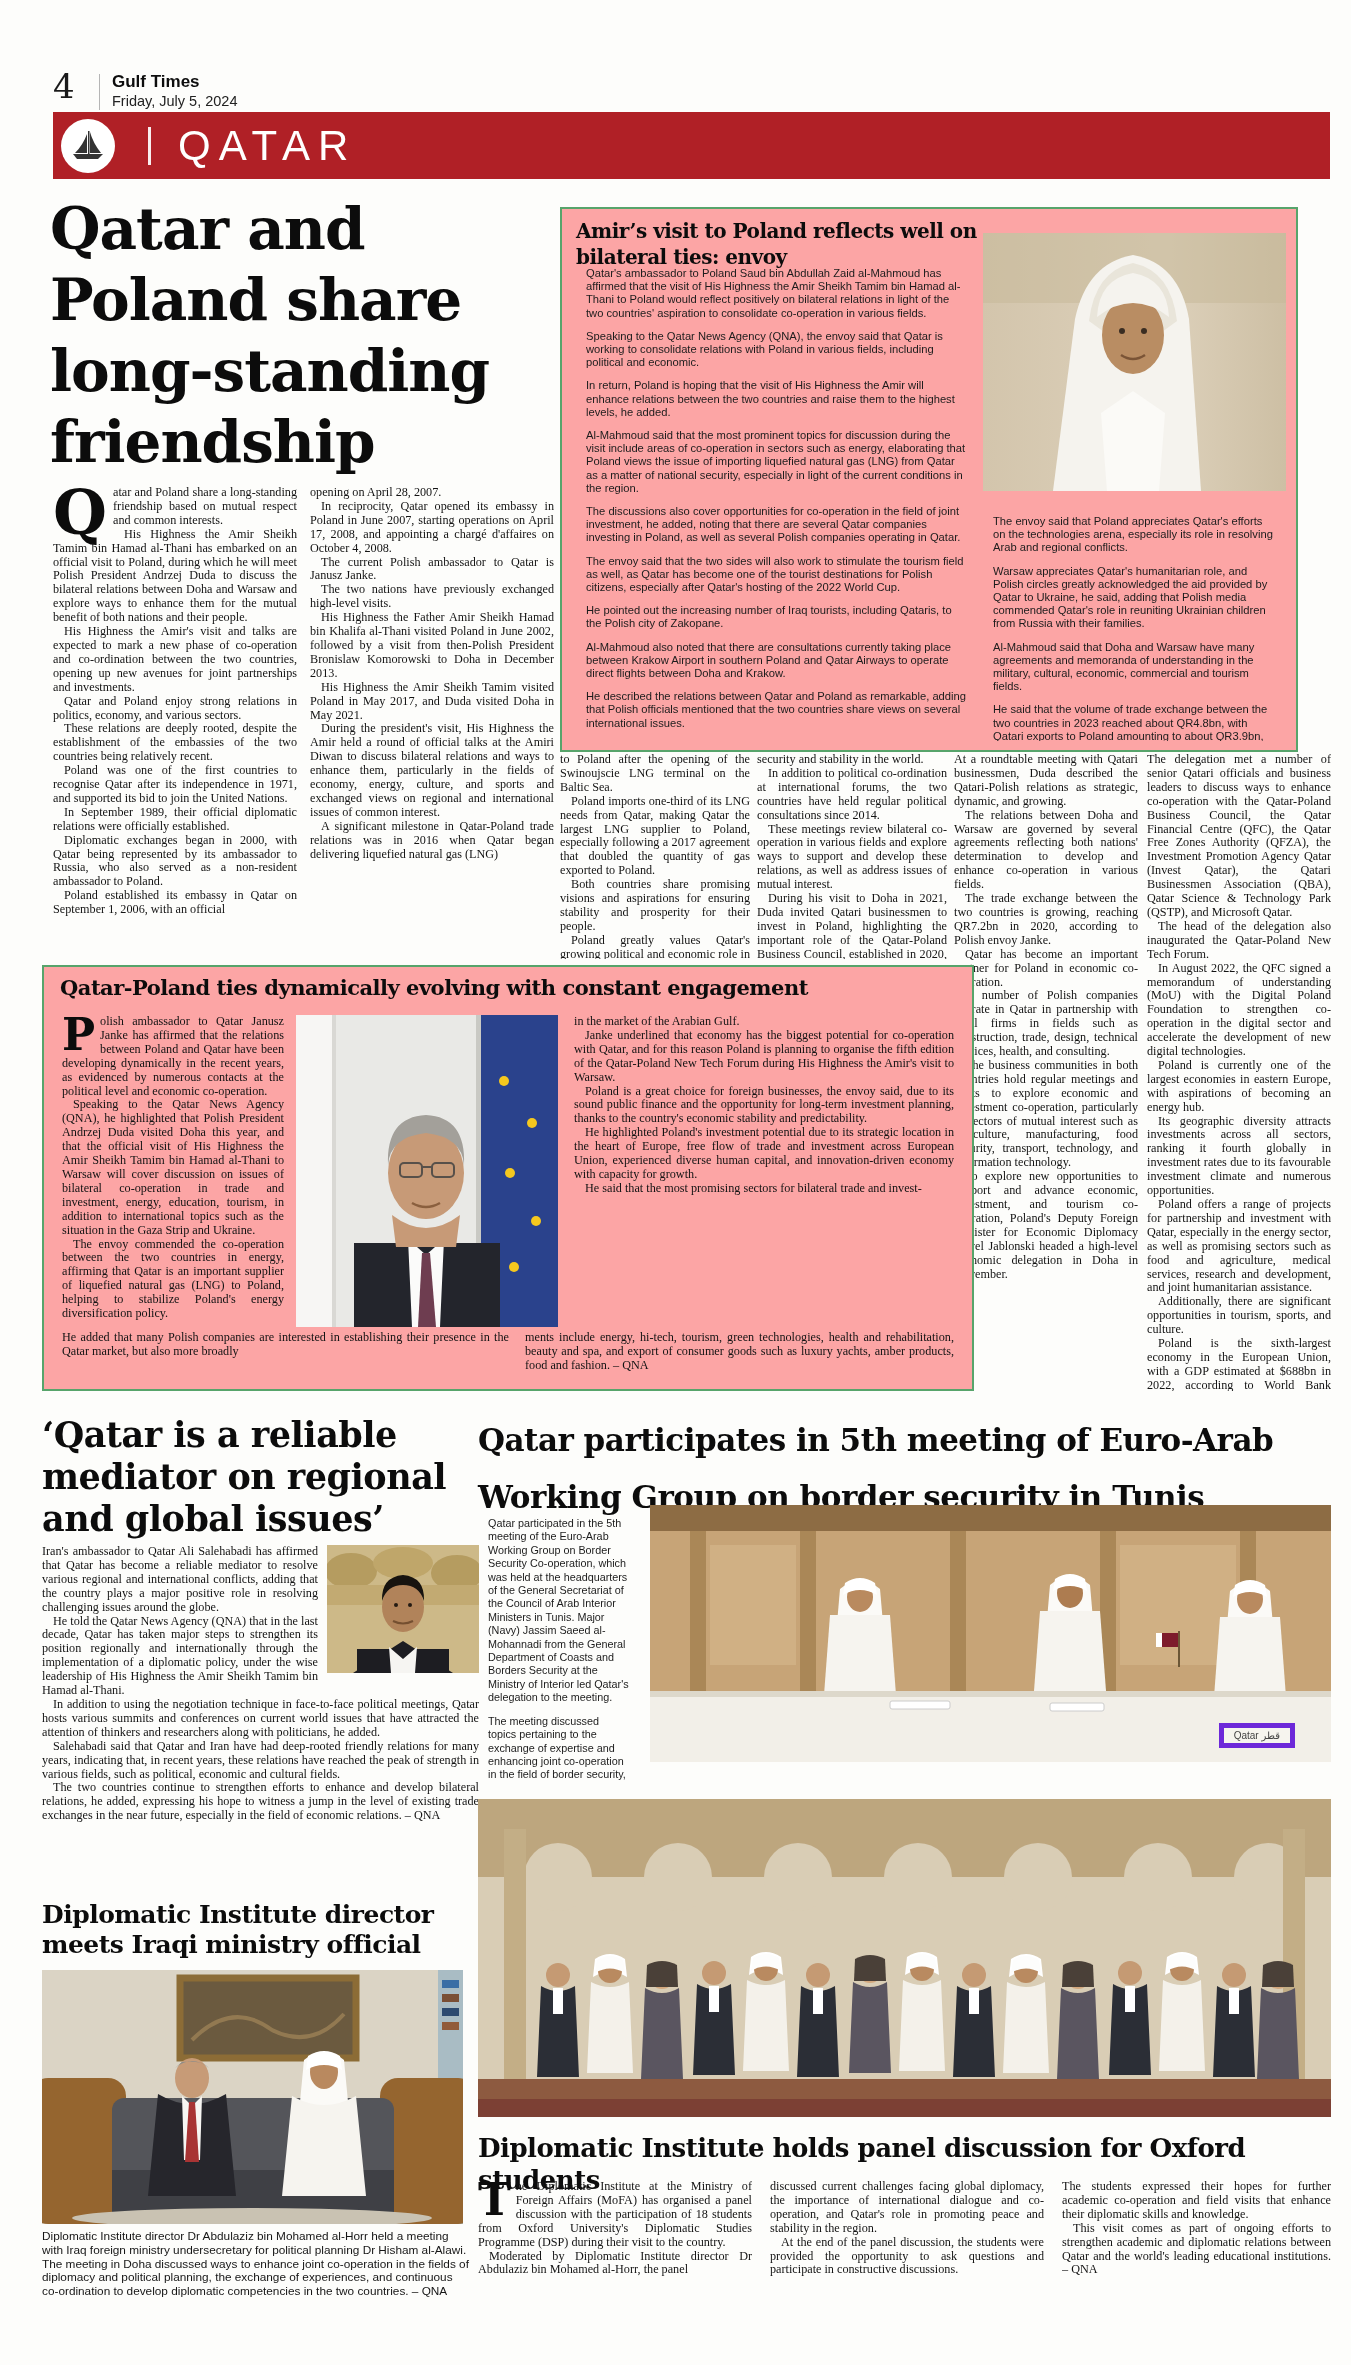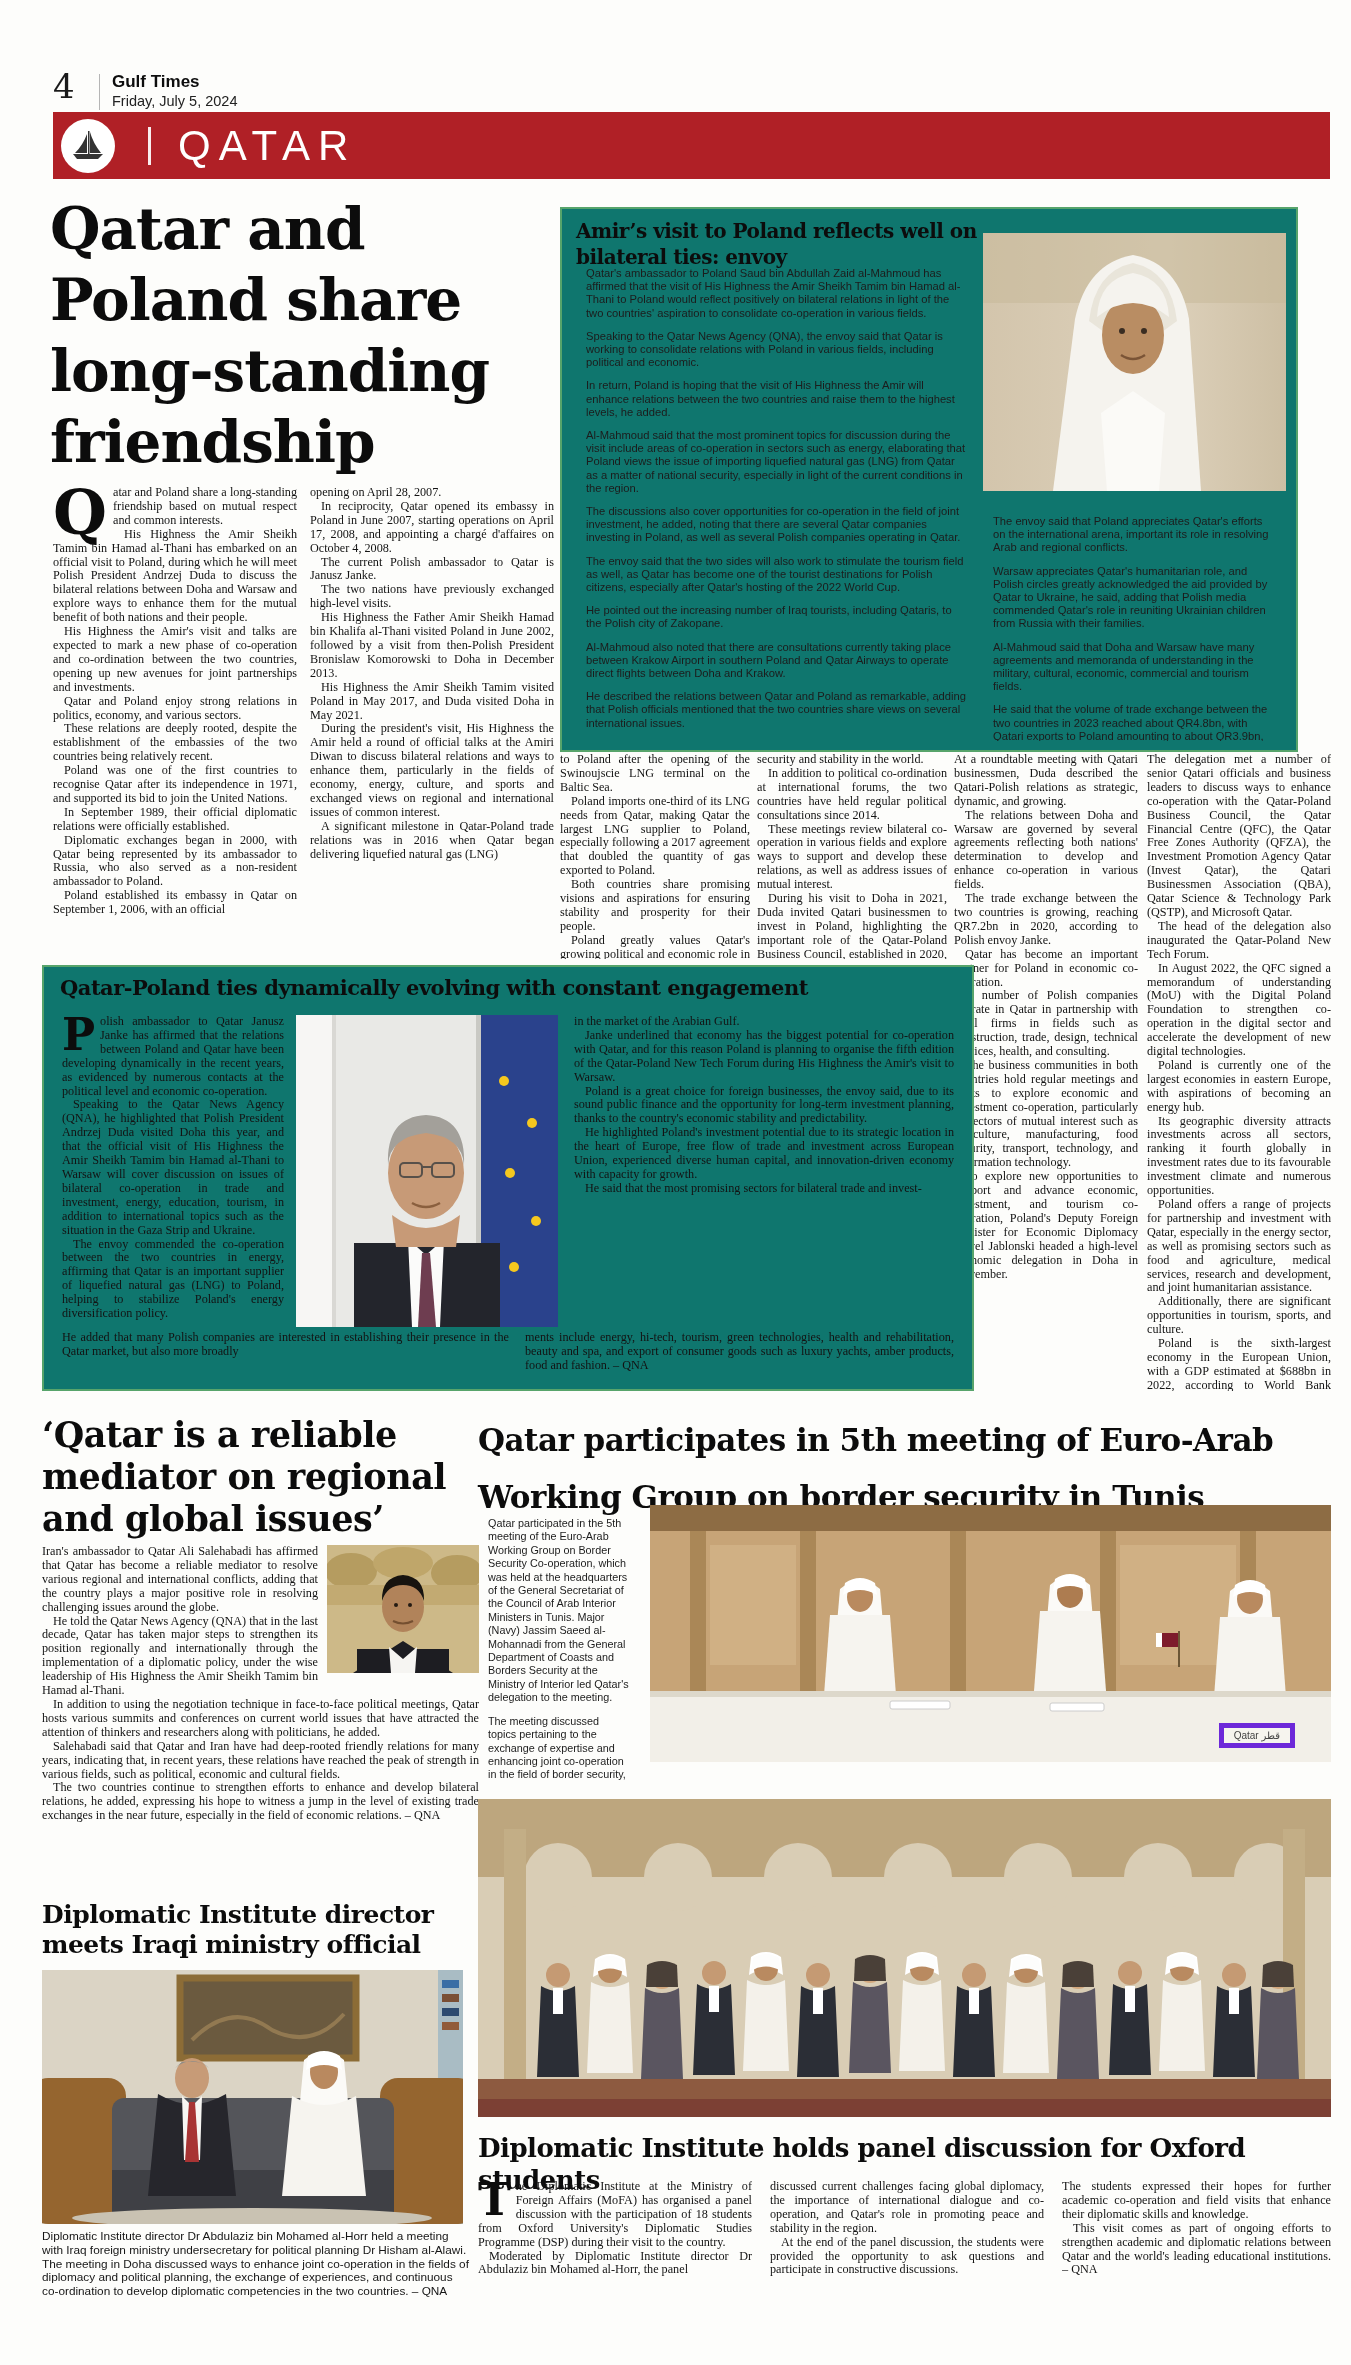--- a/index.html
+++ b/index.html
@@ -36,21 +36,21 @@
              color:#1c1c1c;overflow:hidden;}
   .sans-body p{margin:10px;}
   .sans-body p + p{margin-top:0px;}
   .caption{font-family:"Liberation Sans",sans-serif;font-size:11.8px;line-height:13.8px;color:#161616;}
   
   .dc > p:first-child::first-letter{float:left;font-family:"DejaVu Serif",serif;font-weight:700;
       font-size:62px;line-height:46px;padding:4px 6px 0 0;color:#0c0c0c;}
   .dc3 > p:first-child::first-letter{float:left;font-family:"DejaVu Serif",serif;font-weight:700;
       font-size:44px;line-height:34px;padding:3px 5px 0 0;color:#0c0c0c;}
   
-  .greenbox{border:2px solid #57a46b;background:#0f766e;}
+  .greenbox{border:2px solid #57a46b;background:#fca5a5;}
   .photo{overflow:hidden;background:#ccc;}
   .photo svg{display:block;}
   .nameplate{position:absolute;right:36px;bottom:14px;background:#f6f4ee;border:5px solid #6d28d9;
              font-family:"Liberation Sans",sans-serif;font-size:10px;color:#444;padding:2px 10px;}
 </style>
 </head>
 <body>
 
 <div class="page">
 
@@ -128,21 +128,21 @@
         <path d="M150 30 Q188 38 194 88 L150 120 L106 88 Q112 38 150 30 Z" fill="#e9e5da"></path>
         <ellipse cx="150" cy="102" rx="31" ry="39" fill="#b98d63"></ellipse>
         <path d="M150 40 Q184 46 186 84 Q168 70 150 70 Q132 70 114 84 Q116 46 150 40 Z" fill="#f5f3ee"></path>
         <circle cx="139" cy="98" r="3" fill="#3a2d22"></circle>
           <circle cx="161" cy="98" r="3" fill="#3a2d22"></circle>
         <path d="M138 122 Q150 130 162 122" stroke="#7a5436" stroke-width="2.5" fill="none"></path>
         <path d="M118 180 L150 158 L182 180 L176 258 L124 258 Z" fill="#fbfaf7"></path>
       </svg>
     </div>
     <div class="abs sans-body" style="left:421px;top:296px;width:303px;height:236px;">
-        <p>The envoy said that Poland appreciates Qatar's efforts on the international arena, important its role in resolving Arab and regional conflicts.</p>
+        <p>The envoy said that Poland appreciates Qatar's efforts on the technologies arena, especially its role in resolving Arab and regional conflicts.</p>
         <p>Warsaw appreciates Qatar's humanitarian role, and Polish circles greatly acknowledged the aid provided by Qatar to Ukraine, he said, adding that Polish media commended Qatar's role in reuniting Ukrainian children from Russia with their families.</p>
         <p>Al-Mahmoud said that Doha and Warsaw have many agreements and memoranda of understanding in the military, cultural, economic, commercial and tourism fields.</p>
         <p>He said that the volume of trade exchange between the two countries in 2023 reached about QR4.8bn, with Qatari exports to Poland amounting to about QR3.9bn, the most important of which is LNG, while the value of Polish exports to Qatar amounted to about QR897mn. – QNA</p>
       </div>
   </div>
 
   <div class="abs serif-body" style="left:560px;top:753px;width:190px;height:206px;">
       <p>to Poland after the opening of the Swinoujscie LNG terminal on the Baltic Sea.</p>
       <p>Poland imports one-third of its LNG needs from Qatar, making Qatar the largest LNG supplier to Poland, especially following a 2017 agreement that doubled the quantity of gas exported to Poland.</p>
       <p>Both countries share promising visions and aspirations for ensuring stability and prosperity for their people.</p>

